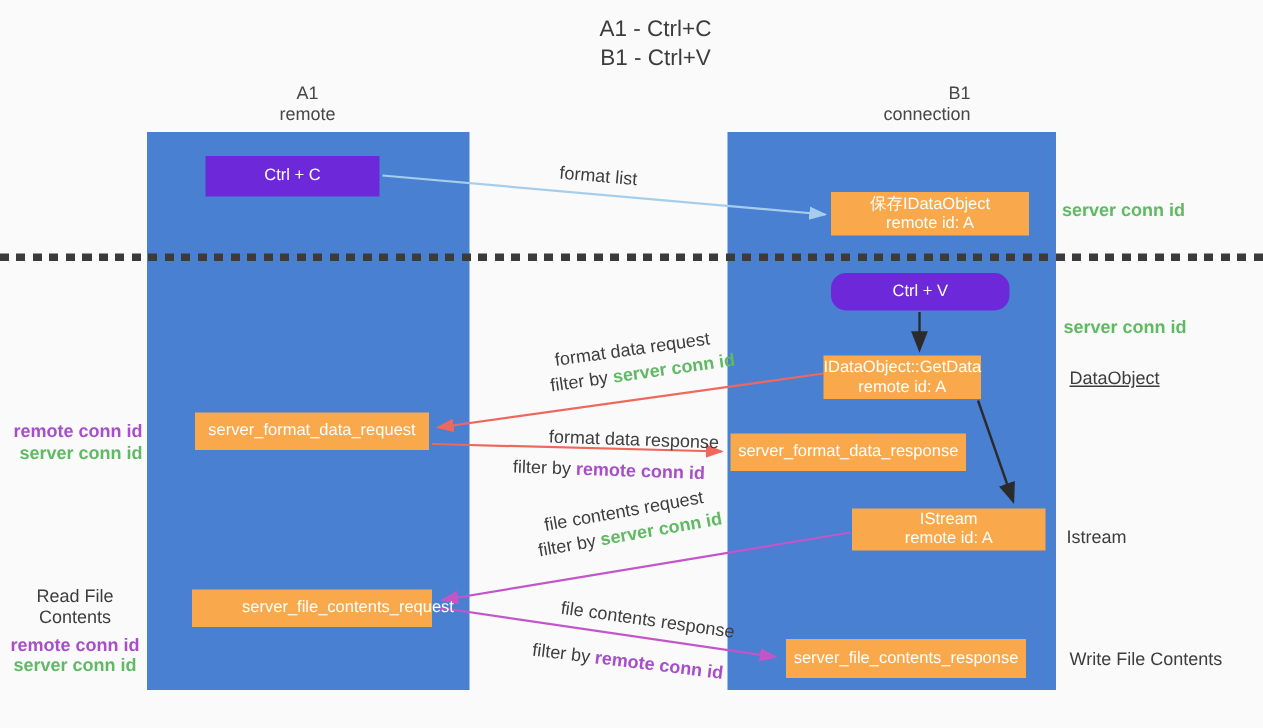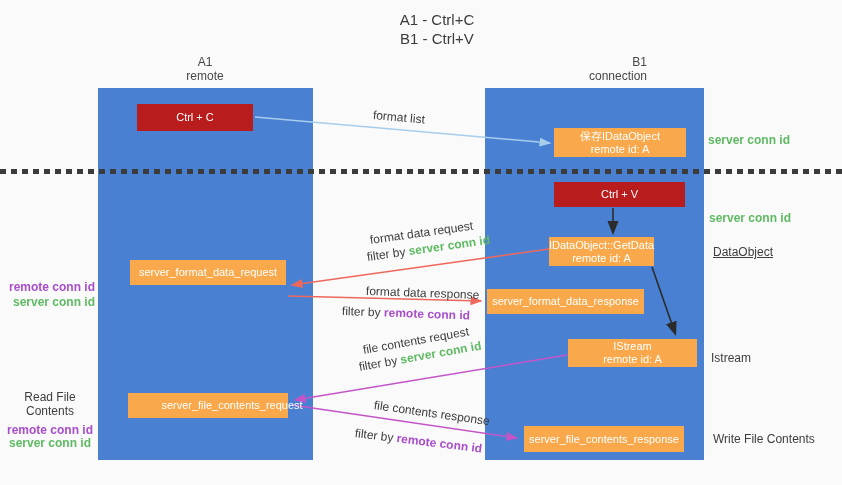--- a/index.html
+++ b/index.html
@@ -21,28 +21,28 @@
 
   .lane-header { text-align:center; font-size:12px; line-height:14px; color:#474747; }
   .lane-header-left  { left:155px; top:55px; width:100px; }
   .lane-header-right { left:547px; top:55px; width:100px;text-align:right; }
 
   .dotted-line { left:0; top:169px; width:842px; height:5px;
     background:repeating-linear-gradient(90deg,#3b3b3b 0 6px,transparent 6px 11px); }
 
   .node { display:flex; flex-direction:column; align-items:center; justify-content:center;
     color:#ffffff; font-size:11px; line-height:13px; text-align:center; }
-  .green  { background:#b91c1c;text-align:center; }
+  .green  { background:#6d28d9;text-align:center; }
   .orange { background:#f9a94b; }
 
   .n-ctrl-c   { left:137px; top:104px; width:116px; height:27px; }
   .n-save-ido { left:554px; top:128px; width:132px; height:29px; }
-  .n-ctrl-v   { left:554px; top:182px; width:131px; height:25px; }
+  .n-ctrl-v   { left:554px; top:182px; width:119px; height:25px;border-radius:10px; }
   .n-getdata  { left:549px; top:237px; width:105px; height:29px; }
-  .n-fmt-req  { left:130px; top:260px; width:156px; height:25px; }
+  .n-fmt-req  { left:130px; top:275px; width:156px; height:25px; }
   .n-fmt-resp { left:487px; top:289px; width:157px; height:25px; }
   .n-istream  { left:568px; top:339px; width:129px; height:28px; }
   .n-file-req { left:128px; top:393px; width:160px; height:25px;padding-left:48px; }
   .n-file-resp{ left:524px; top:426px; width:160px; height:26px; }
 
   .flow-label { font-size:12px; white-space:nowrap; color:#3d3d3d; transform-origin:left center; }
   .gtxt { color:#5fba63; font-weight:bold; }
   .ptxt { color:#a84ecb; font-weight:bold; }
 
   .fl-format-list { left:373px; top:108px; transform:rotate(5deg); }

